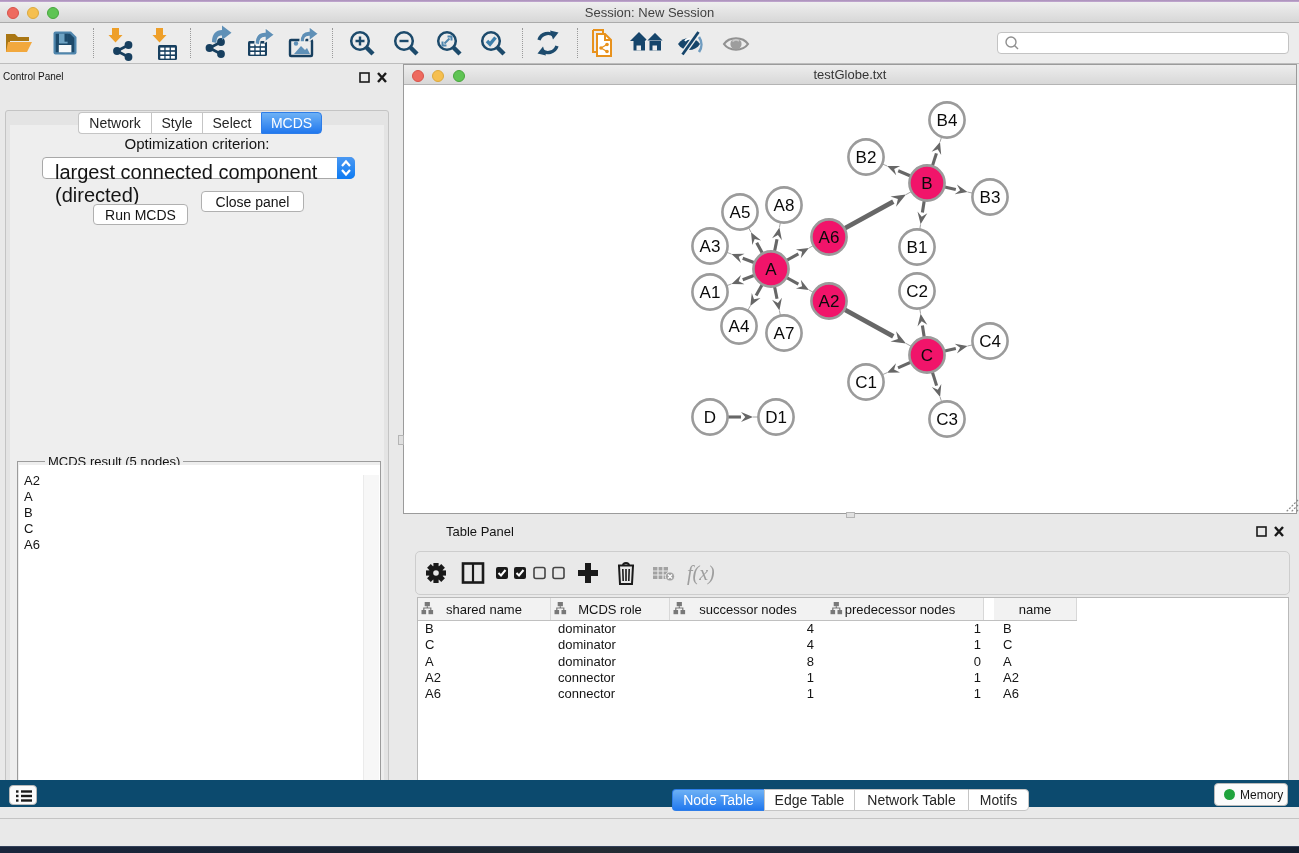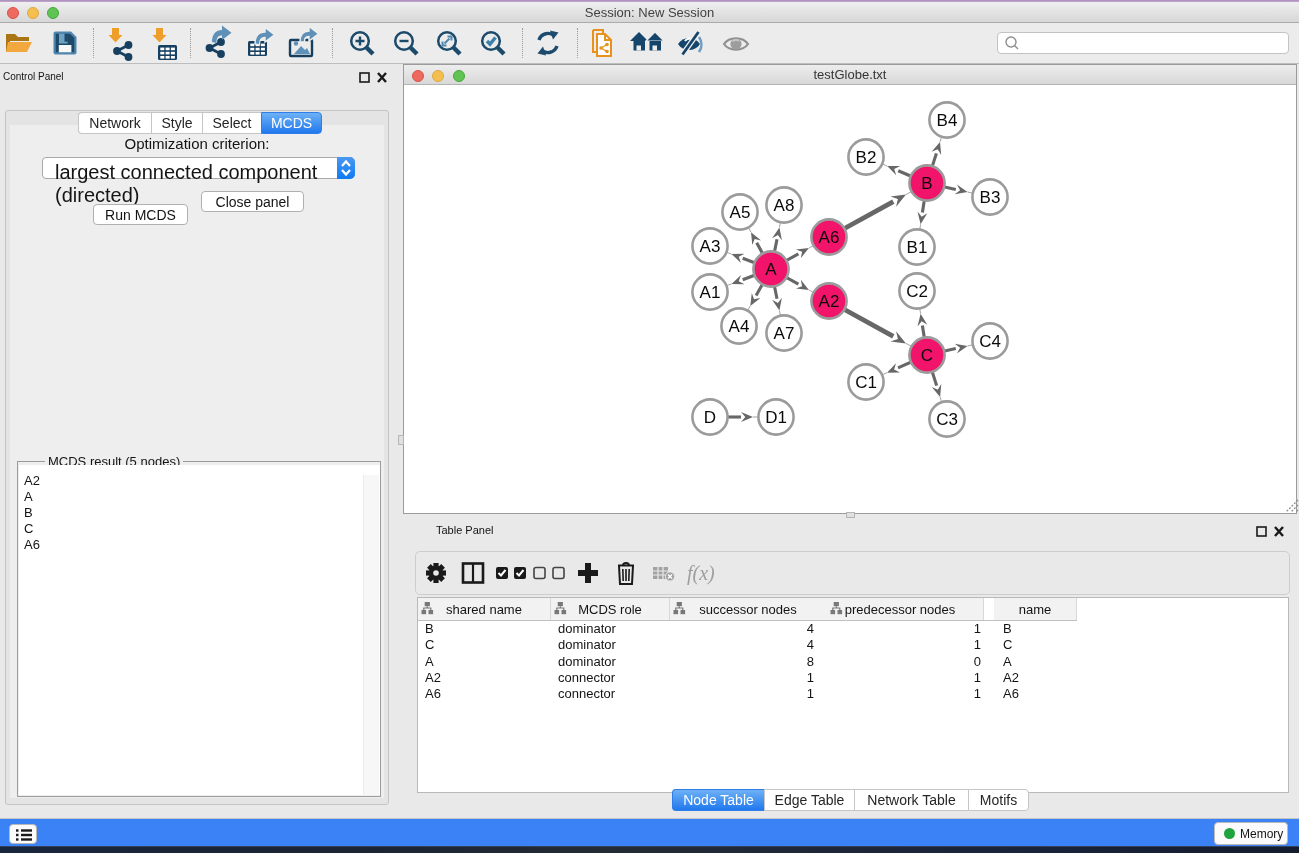--- a/index.html
+++ b/index.html
@@ -46,30 +46,30 @@
   #fs-list .sb{position:absolute;right:1px;top:10px;width:15px;height:97%;background:#f7f7f7;border-left:1px solid #ebebeb;}
   #fs-list .li{position:absolute;left:5px;font-size:13px;color:rgba(17,17,17,.99);}
   
   #nw{left:403px;top:64px;width:894px;height:450px;background:#fff;border:1px solid #9b9b9b;box-sizing:border-box;}
   #nw-tb{position:absolute;left:0;top:0;width:100%;height:19px;background:linear-gradient(#ededed,#d8d8d8);border-bottom:1px solid #b4b4b4;}
   #nw-tb .tl.r{left:8px;background:#ee6a5f;border:1px solid #d8534a;box-sizing:border-box;}
   #nw-tb .tl.y{left:28px;background:#f5bf4f;border:1px solid #dca93d;box-sizing:border-box;}
   #nw-tb .tl.g{left:49px;background:#5fc454;border:1px solid #48a63e;box-sizing:border-box;}
   #nw-title{position:absolute;top:2px;width:100%;text-align:center;font-size:13px;color:rgba(51,51,51,.99);}
   
-  #tp-title{left:436px;top:524px;font-size:11px;color:rgba(17,17,17,.99);}
+  #tp-title{left:446px;top:524px;font-size:13px;color:rgba(17,17,17,.99);}
   #tp-toolbar{left:415px;top:551px;width:875px;height:44px;background:#e9e9e9;border:1px solid #cdcdcd;border-radius:5px;box-sizing:border-box;}
   #tbl{left:417px;top:597px;width:872px;height:196px;background:#fff;border:1px solid #b9b9b9;box-sizing:border-box;}
   .th{position:absolute;top:0;height:22px;background:#f2f2f2;border-right:1px solid #d8d8d8;box-sizing:border-box;font-size:13px;color:rgba(17,17,17,.99);}
   .th .lbl{position:absolute;width:100%;text-align:center;top:4px;transform:translateZ(0);}
   .td{position:absolute;font-size:13px;color:rgba(17,17,17,.99);}
   
   
   #statusline{left:0;top:818px;width:1299px;height:1px;background:#c4c4c4;}
-  #statusbar{left:0;top:819px;width:1299px;height:27px;background:#3b82f6;}
+  #statusbar{left:0;top:780px;width:1299px;height:27px;background:#0c4a6e;}
   #listbtn{position:absolute;left:9px;top:5px;width:28px;height:20px;background:#fbfbfb;border:1px solid #b9b9b9;border-radius:4px;box-sizing:border-box;}
   #membtn{position:absolute;right:11px;top:3px;width:74px;height:23px;background:#fbfbfb;border:1px solid #b9b9b9;border-radius:4px;box-sizing:border-box;font-size:12px;color:rgba(17,17,17,.99);}
   #darkstrip{left:0;top:846px;width:1299px;height:7px;background:linear-gradient(90deg,#19253c 0%,#1a2433 28%,#232b33 46%,#1e2738 62%,#19233a 78%,#141d2e 100%);border-top:1px solid #33415a;box-sizing:border-box;}
 </style>
 </head>
 <body>
 <div id="root">
   <div class="abs" id="mainbg"></div>
   <div class="abs" id="purple"></div>
   <div class="abs" id="titlebar">

